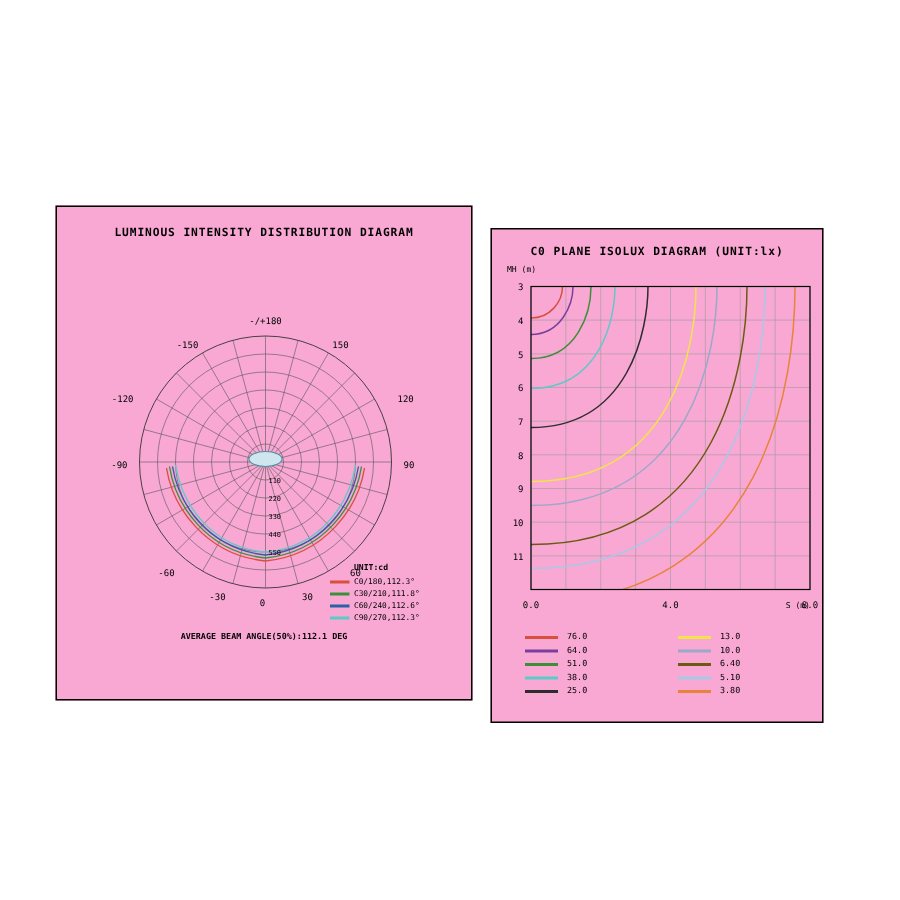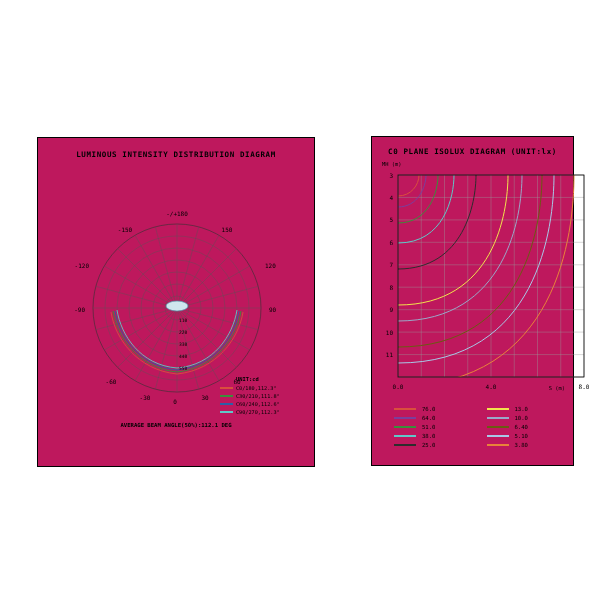--- a/index.html
+++ b/index.html
@@ -15,35 +15,34 @@
     overflow: hidden;
   }
   #root {
     position: relative;
     width: 600px;
     height: 600px;
   }
   .panel {
     position: absolute;
     border: 1px solid #000000;
-    background: #be185d;
+    background: #f9a8d4;
     box-sizing: border-box;
   }
   #panel-left {
     left: 37px;
     top: 137px;
     width: 278px;
     height: 330px;
   }
   #panel-right {
     left: 327px;
-    top: 136px;
-    width: 203px;
+    top: 152px;
+    width: 222px;
     height: 330px;
-    margin-left: 44px;
   }
   .panel-title {
     position: absolute;
     font-size: 7.5px;
     letter-spacing: 0.6px;
     font-weight: bold;
     color: #000;
     white-space: nowrap;
   }
   #title-left {

